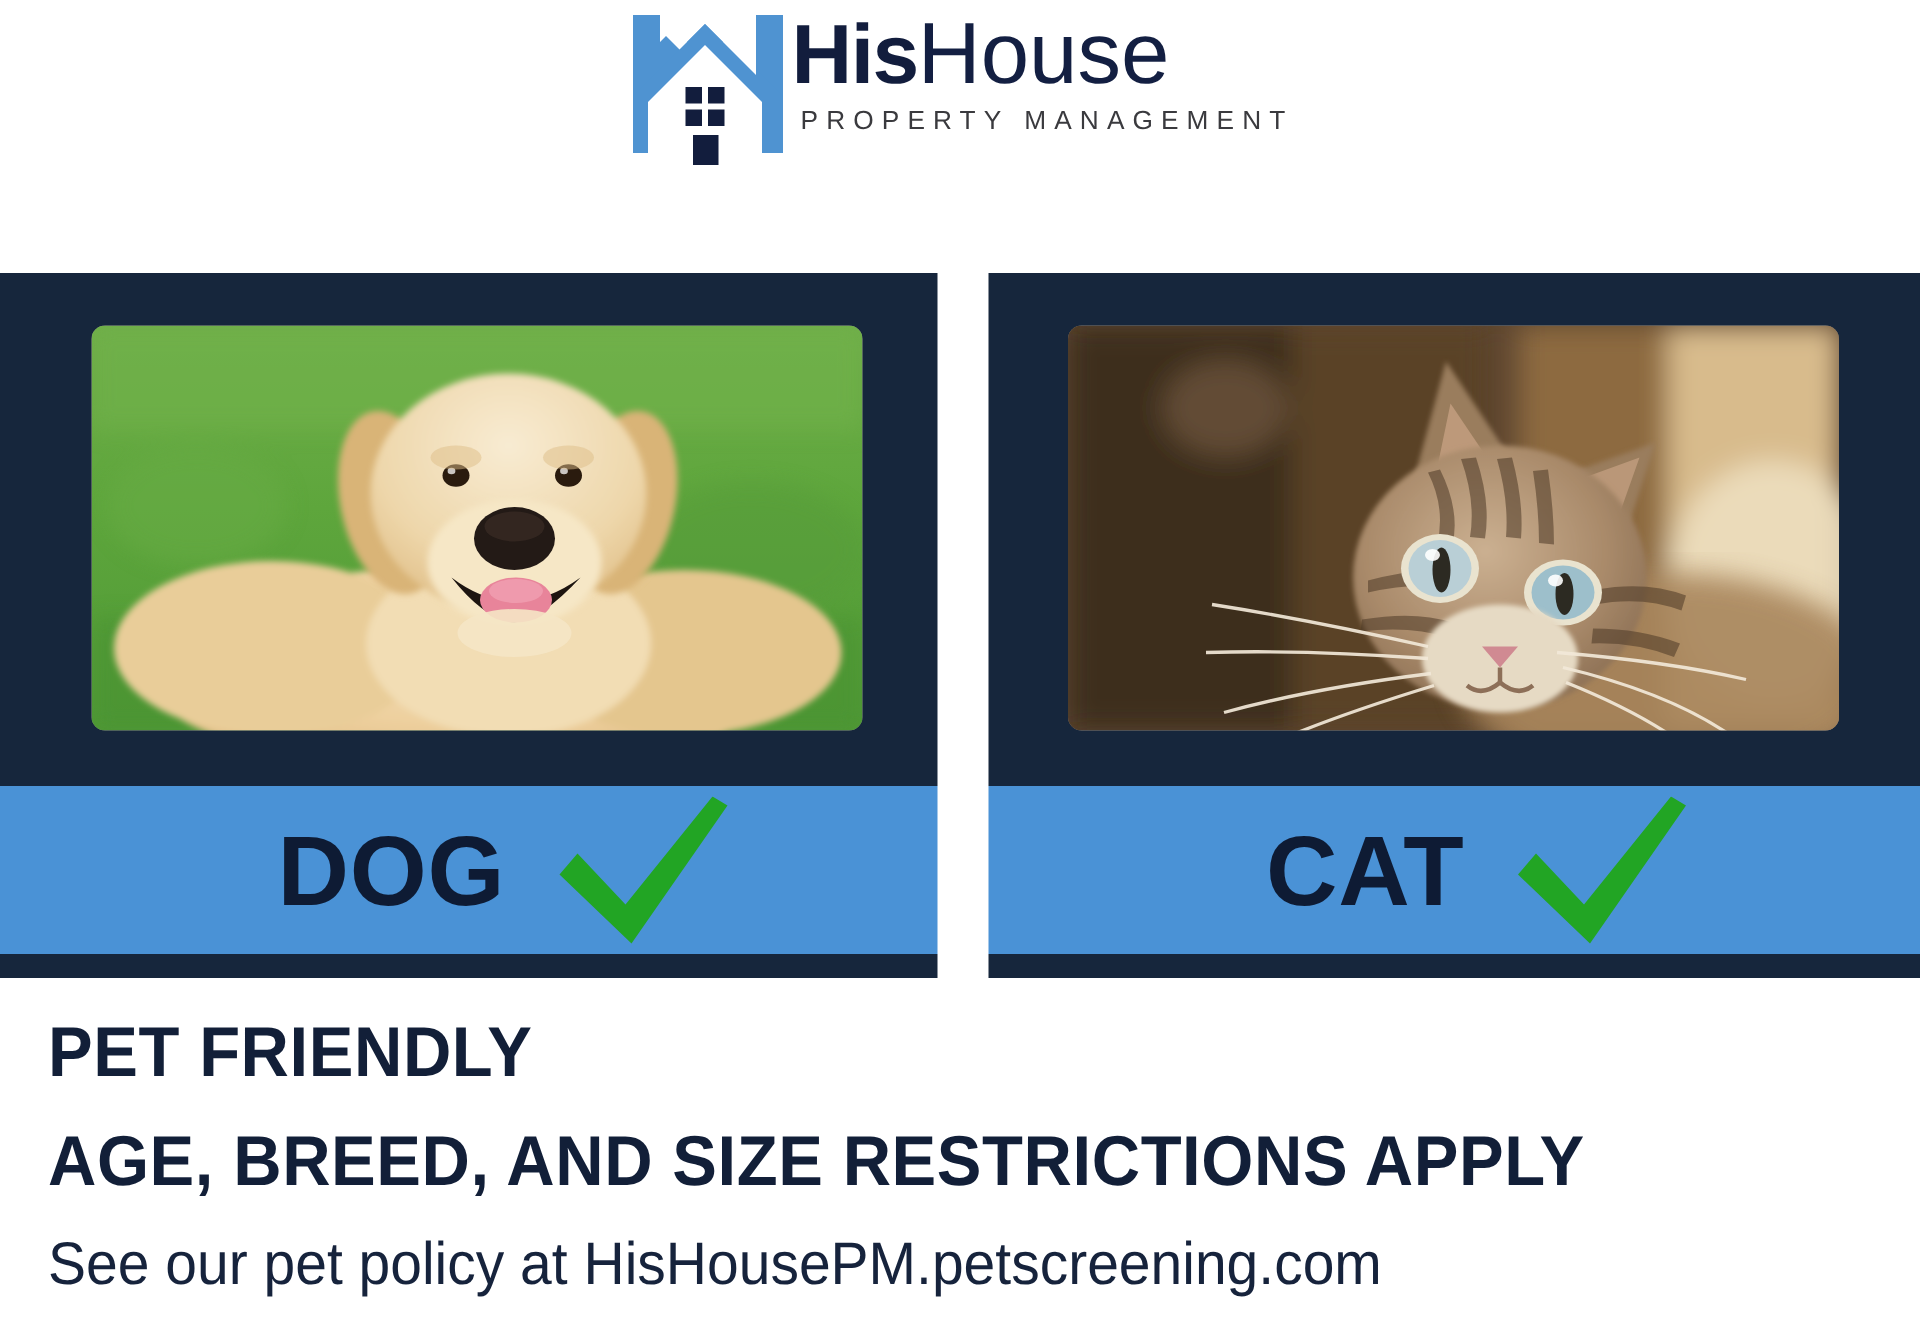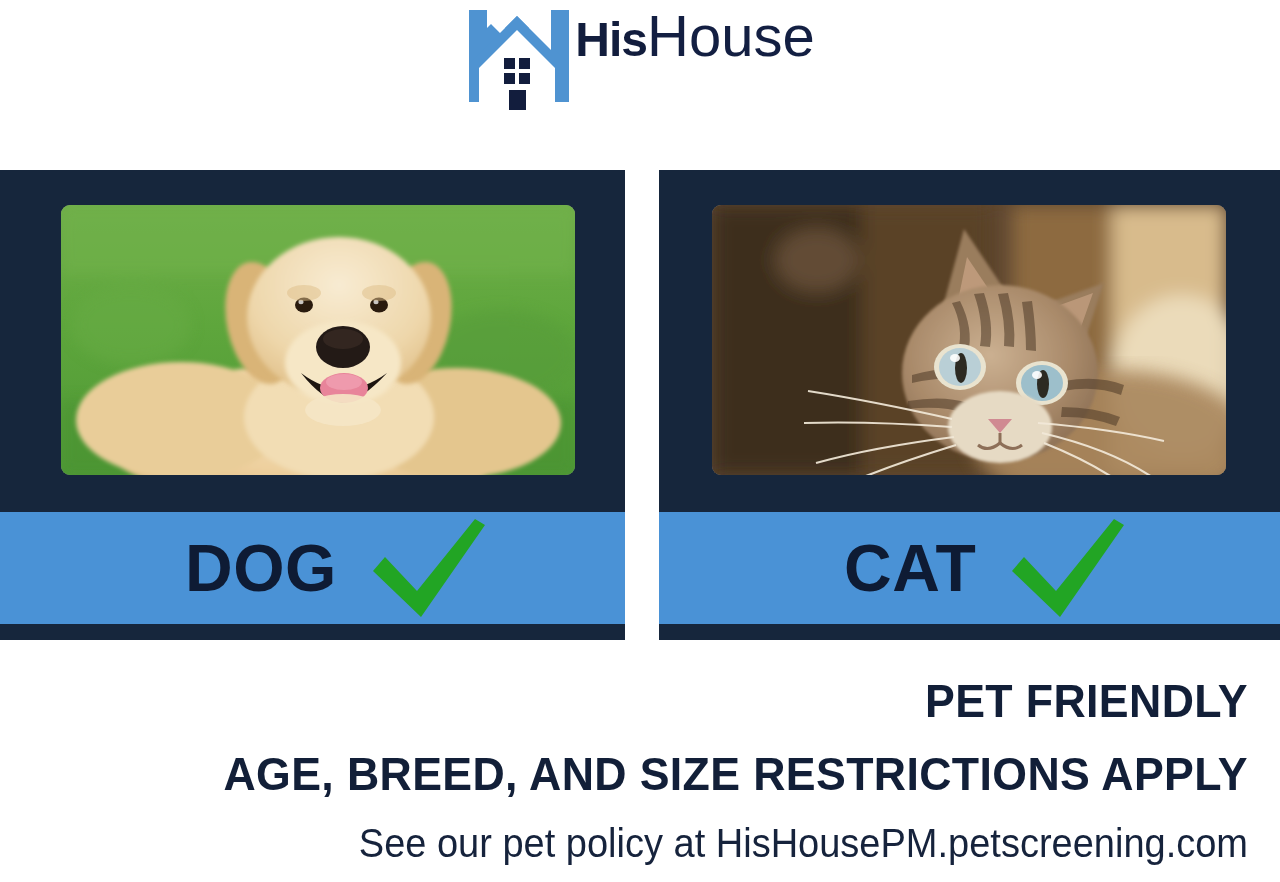--- a/index.html
+++ b/index.html
@@ -14,35 +14,35 @@
   
   .logo-block{
     position:absolute; left:0; top:4px; width:1280px; height:112px;
     display:flex; justify-content:center; align-items:flex-start;
   }
   .logo-inner{ display:flex; align-items:flex-start; gap:2px; }
   .logo-mark{ width:108px; height:106px; flex:0 0 108px; }
   .logo-words{ display:flex; flex-direction:column; padding-top:4px; }
   .wordmark{ display:flex; align-items:baseline; line-height:0.98; }
   .wm-his{
-    font-size:48px; font-weight:bold; color:#121d3d;
+    font-size:56px; font-weight:bold; color:#121d3d;
     letter-spacing:-1px;
   }
   .wm-house{
     font-size:58px; font-weight:300; color:#131f42;
     letter-spacing:0px;
   }
   .tagline{
     font-size:17.5px; font-weight:300; color:#3a3a3e;
     letter-spacing:5.4px; margin-top:5px; padding-left:6px;
     white-space:nowrap;
   }
 
   
-  .cards{ position:absolute; left:0; top:170px; width:1280px; height:472px; }
+  .cards{ position:absolute; left:0; top:182px; width:1280px; height:472px; }
   .card{ position:absolute; top:0; height:470px; }
   .card-dog{ left:0px; width:625px; }
   .card-cat{ left:659px; width:621px; }
 
   .card-photo-area{
     position:relative; width:100%; height:342px;
     background:#16263c;
   }
   .photo{
     position:absolute; top:35px; height:270px;
@@ -66,21 +66,21 @@
   .card-cat .label-row{ }
   .pet-label{
     font-size:66px; font-weight:bold; color:#0e1b34;
     letter-spacing:0.5px; line-height:1;
   }
   .check{ width:116px; height:100px; display:block; margin-top:2px; }
 
   
   .bottom{
     position:absolute; left:0; top:672px; width:1280px;
-    text-align:right;
+    text-align:left;
   }
   .head-1{
     font-size:47px; font-weight:bold; color:#121f38;
     letter-spacing:0.4px; line-height:1.22;
     transform:scaleX(0.95); transform-origin:center;
   }
   .head-2{
     font-size:47px; font-weight:bold; color:#121f38;
     letter-spacing:0.4px; line-height:1.22; margin-top:16px;
     transform:scaleX(0.95); transform-origin:center;
@@ -121,20 +121,21 @@
 
           <rect x="44" y="86" width="17" height="24" fill="#121d3d"></rect>
         </svg>
       </span>
 
       <span class="logo-words">
         <span class="wordmark">
           <span class="wm-his">His</span>
           <span class="wm-house">House</span>
         </span>
+        <span class="tagline">PROPERTY MANAGEMENT</span>
       </span>
 
     </div>
   </div>
 
   <div class="cards">
 
     <div class="card card-dog">
       <div class="card-photo-area">
         <div class="photo photo-dog">

